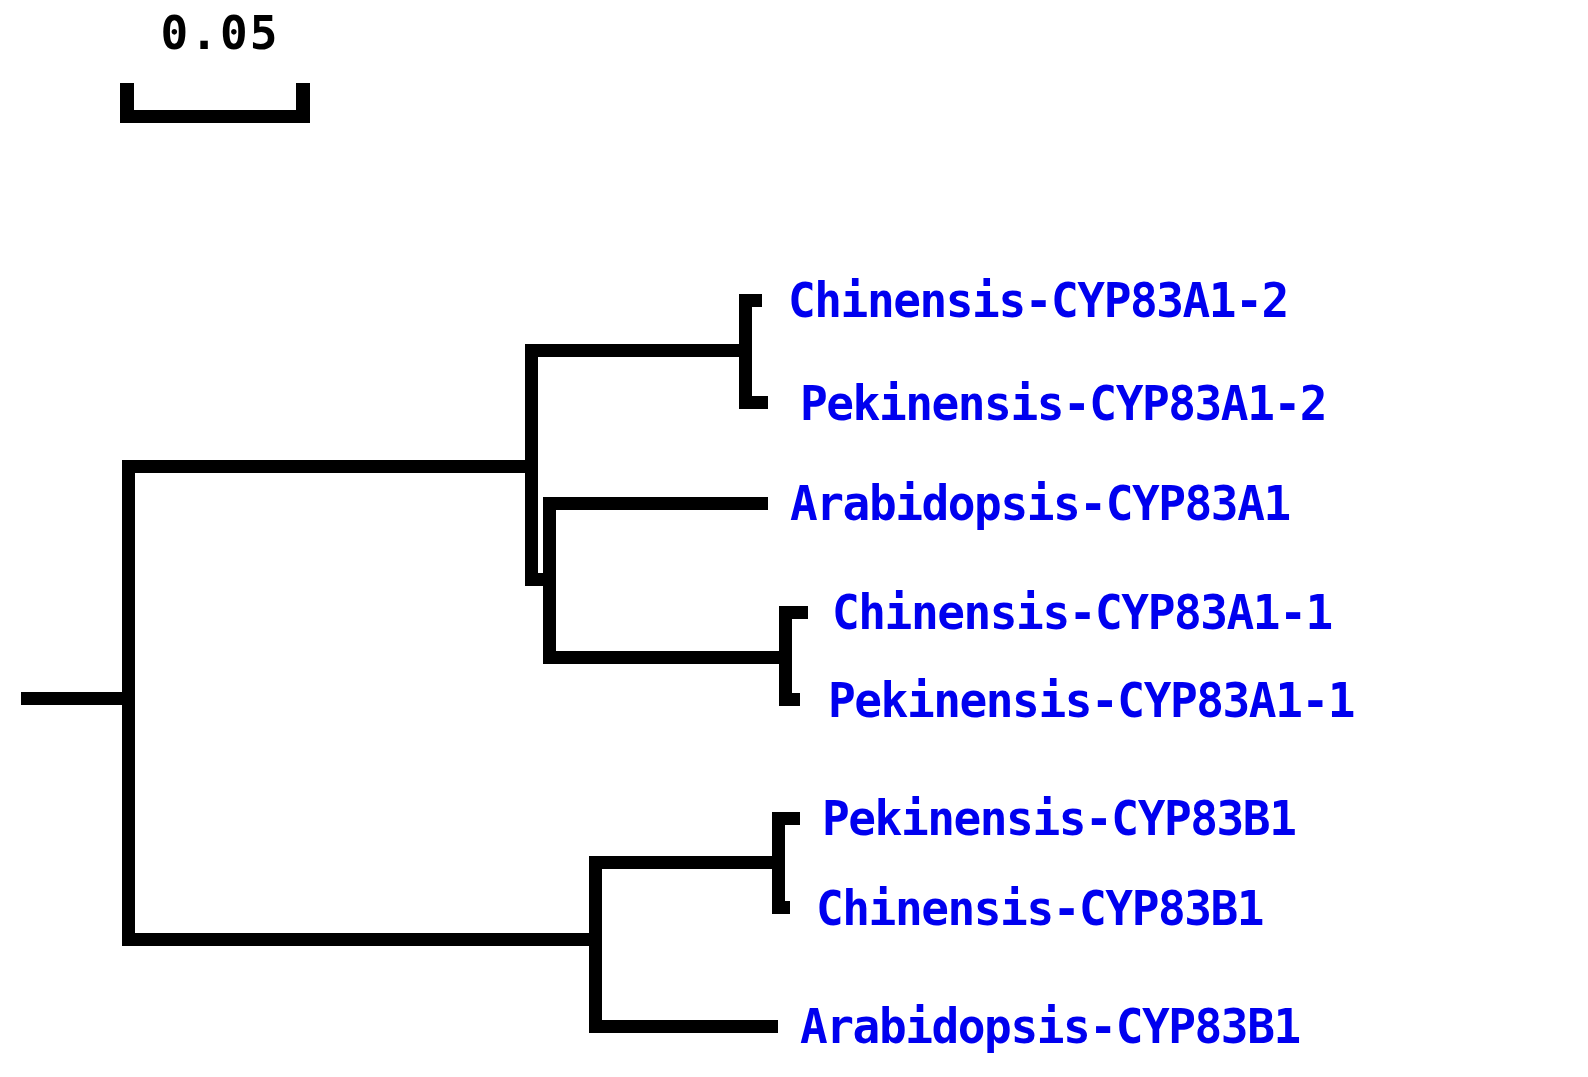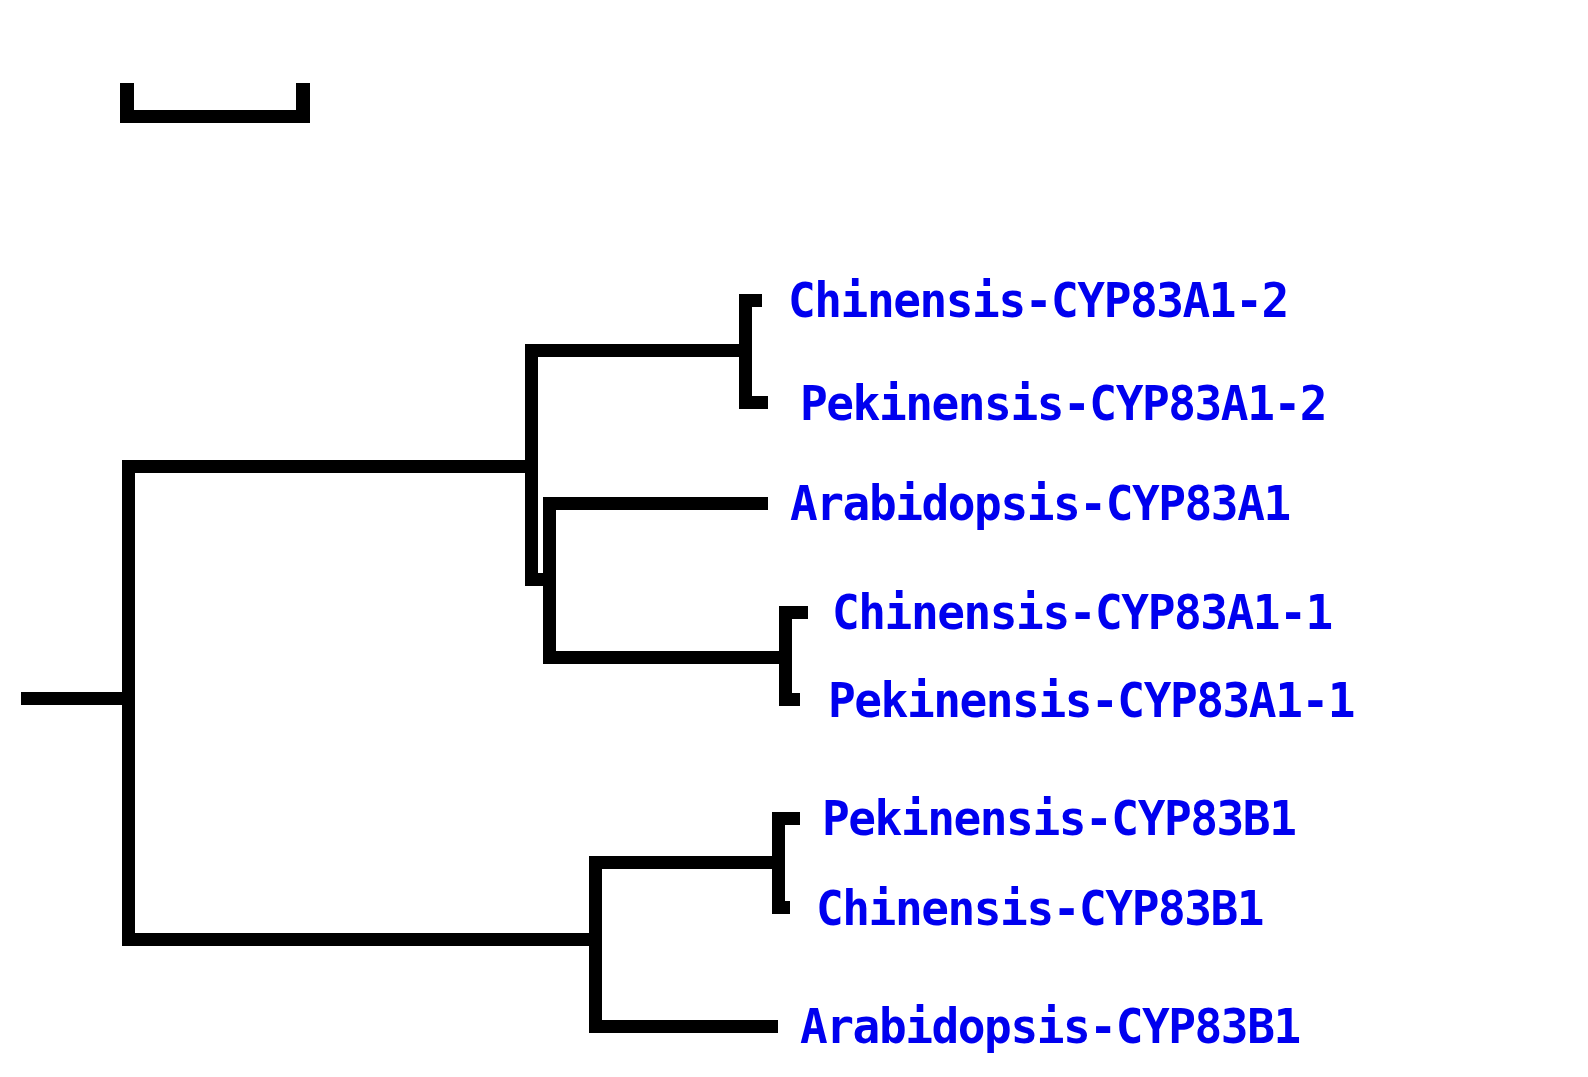--- a/index.html
+++ b/index.html
@@ -45,20 +45,21 @@
     line-height: 48px;
     transform: scaleX(0.96);
     transform-origin: left center;
   }
 </style>
 </head>
 <body>
 
 <div id="page">
 
+  <div class="scale-label">0.05</div>
 
   <svg id="tree-svg" viewBox="0 0 1588 1077">
     <g>
       <rect x="120" y="83" width="14" height="40" fill="#000000"></rect>
       <rect x="296" y="83" width="14" height="40" fill="#000000"></rect>
       <rect x="120" y="110" width="190" height="13" fill="#000000"></rect>
     </g>
 
     <g fill="#000000" shape-rendering="crispEdges">
       <rect x="21" y="692" width="113" height="13"></rect>

